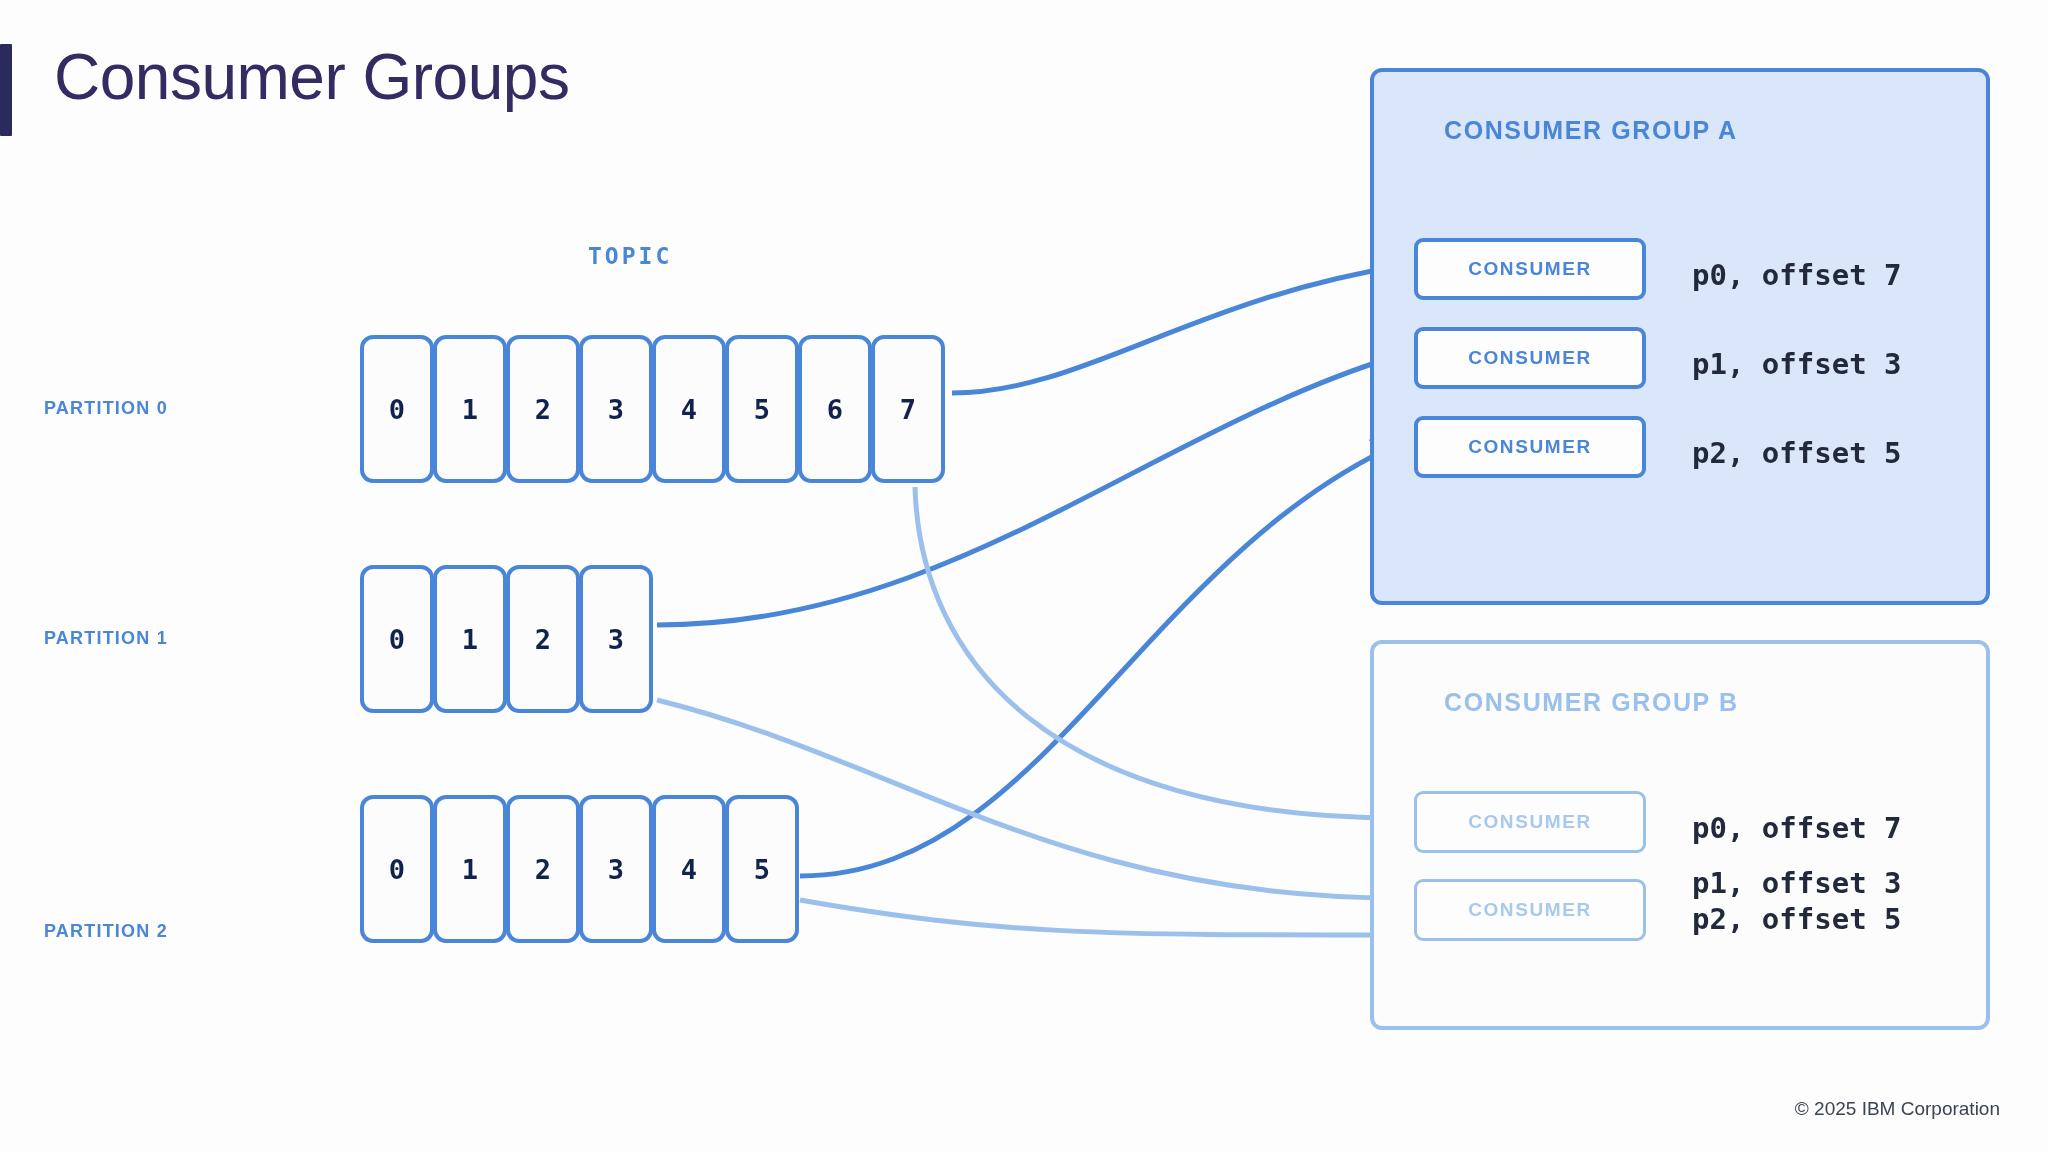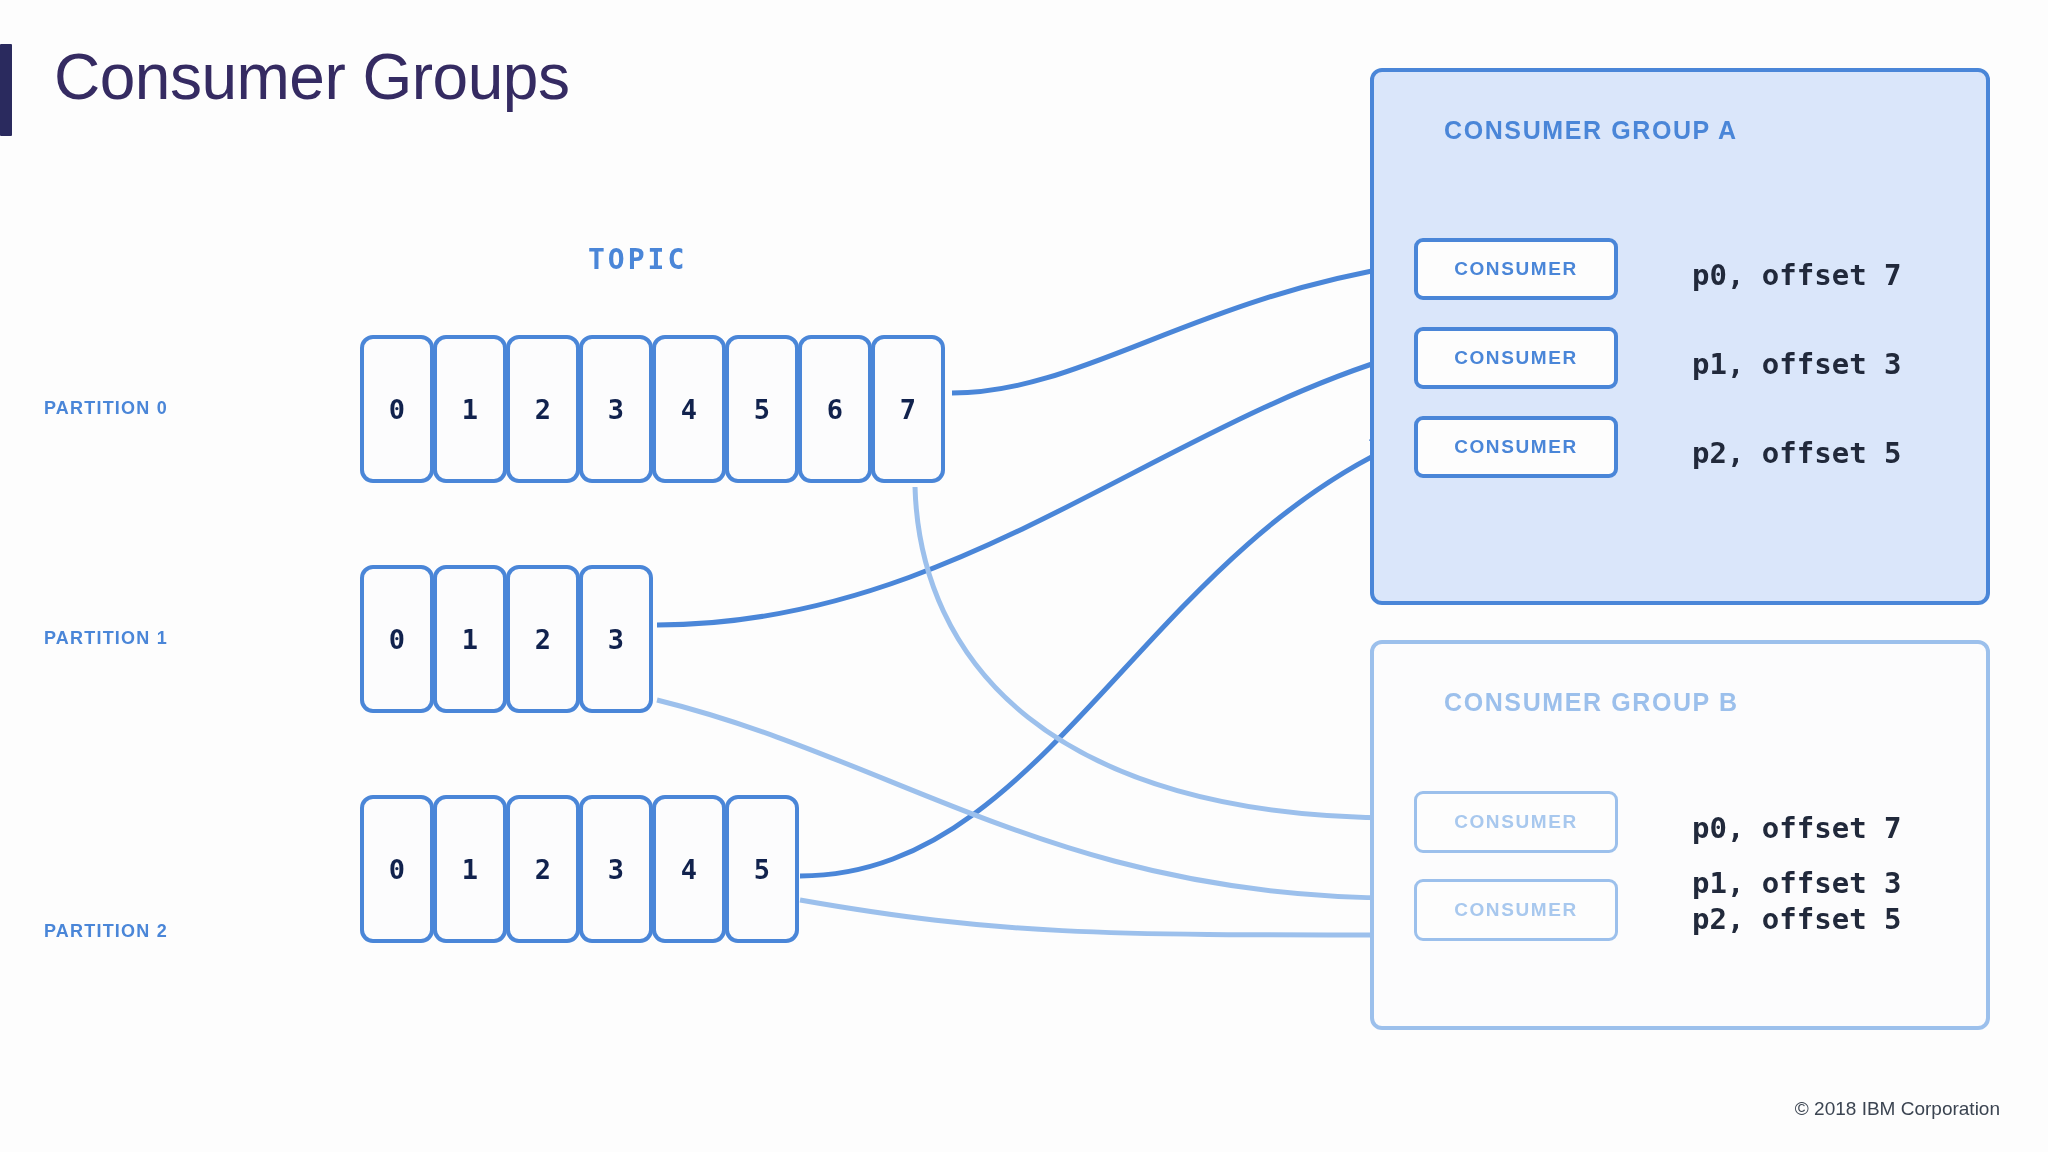--- a/index.html
+++ b/index.html
@@ -20,21 +20,21 @@
   .page-title{
     position:absolute;left:54px;top:42px;
     font-size:64px;font-weight:400;color:#352b62;
     letter-spacing:-0.5px;line-height:1.1;white-space:nowrap;
   }
 
   
   .topic-label{
     position:absolute;left:588px;top:243px;
     font-family:"DejaVu Sans Mono","Liberation Mono",monospace;
-    font-size:28px;font-weight:700;color:#4a86d8;letter-spacing:3px;
+    font-size:23px;font-weight:700;color:#4a86d8;letter-spacing:3px;
     white-space:nowrap;
   }
 
   
   .partition-label{
     position:absolute;
     font-family:"Liberation Sans",sans-serif;
     font-size:18px;font-weight:700;color:#4a86d8;letter-spacing:1.2px;
     white-space:nowrap;
   }
@@ -65,21 +65,21 @@
   }
   .group-title{
     position:absolute;left:40px;top:44px;
     font-size:25px;font-weight:700;letter-spacing:1.6px;white-space:nowrap;margin-left:30px;
   }
   .group-a .group-title{color:#4a86d8;}
   .group-b .group-title{color:#9cc0ec;}
 
   .consumer-box{
     position:absolute;box-sizing:border-box;
-    width:204px;height:62px;border-radius:9px;background:#fdfdfd;
+    width:232px;height:62px;border-radius:9px;background:#fdfdfd;
     display:flex;align-items:center;justify-content:center;
     font-size:19px;font-weight:600;letter-spacing:1.6px;white-space:nowrap;
   }
   .group-a .consumer-box{border:4px solid #4a86d8;color:#4a86d8;}
   .group-b .consumer-box{border:3px solid #9cc0ec;color:#a8c8ee;}
 
   .offset-text{
     position:absolute;
     font-family:"DejaVu Sans Mono","Liberation Mono",monospace;
     font-size:29px;font-weight:700;color:#21293b;white-space:nowrap;
@@ -192,15 +192,15 @@
     <div class="consumer-box" style="left:40px;top:235px;">
       <span>CONSUMER</span>
     </div>
 
     <div class="offset-text" style="left:318px;top:167px;">p0, offset 7</div>
     <div class="offset-text" style="left:318px;top:222px;">p1, offset 3</div>
     <div class="offset-text" style="left:318px;top:258px;">p2, offset 5</div>
   </div>
 
 
-  <div class="copyright">© 2018 IBM Corporation</div>
+  <div class="copyright">© 2025 IBM Corporation</div>
 
 </div>
 
 </body></html>

